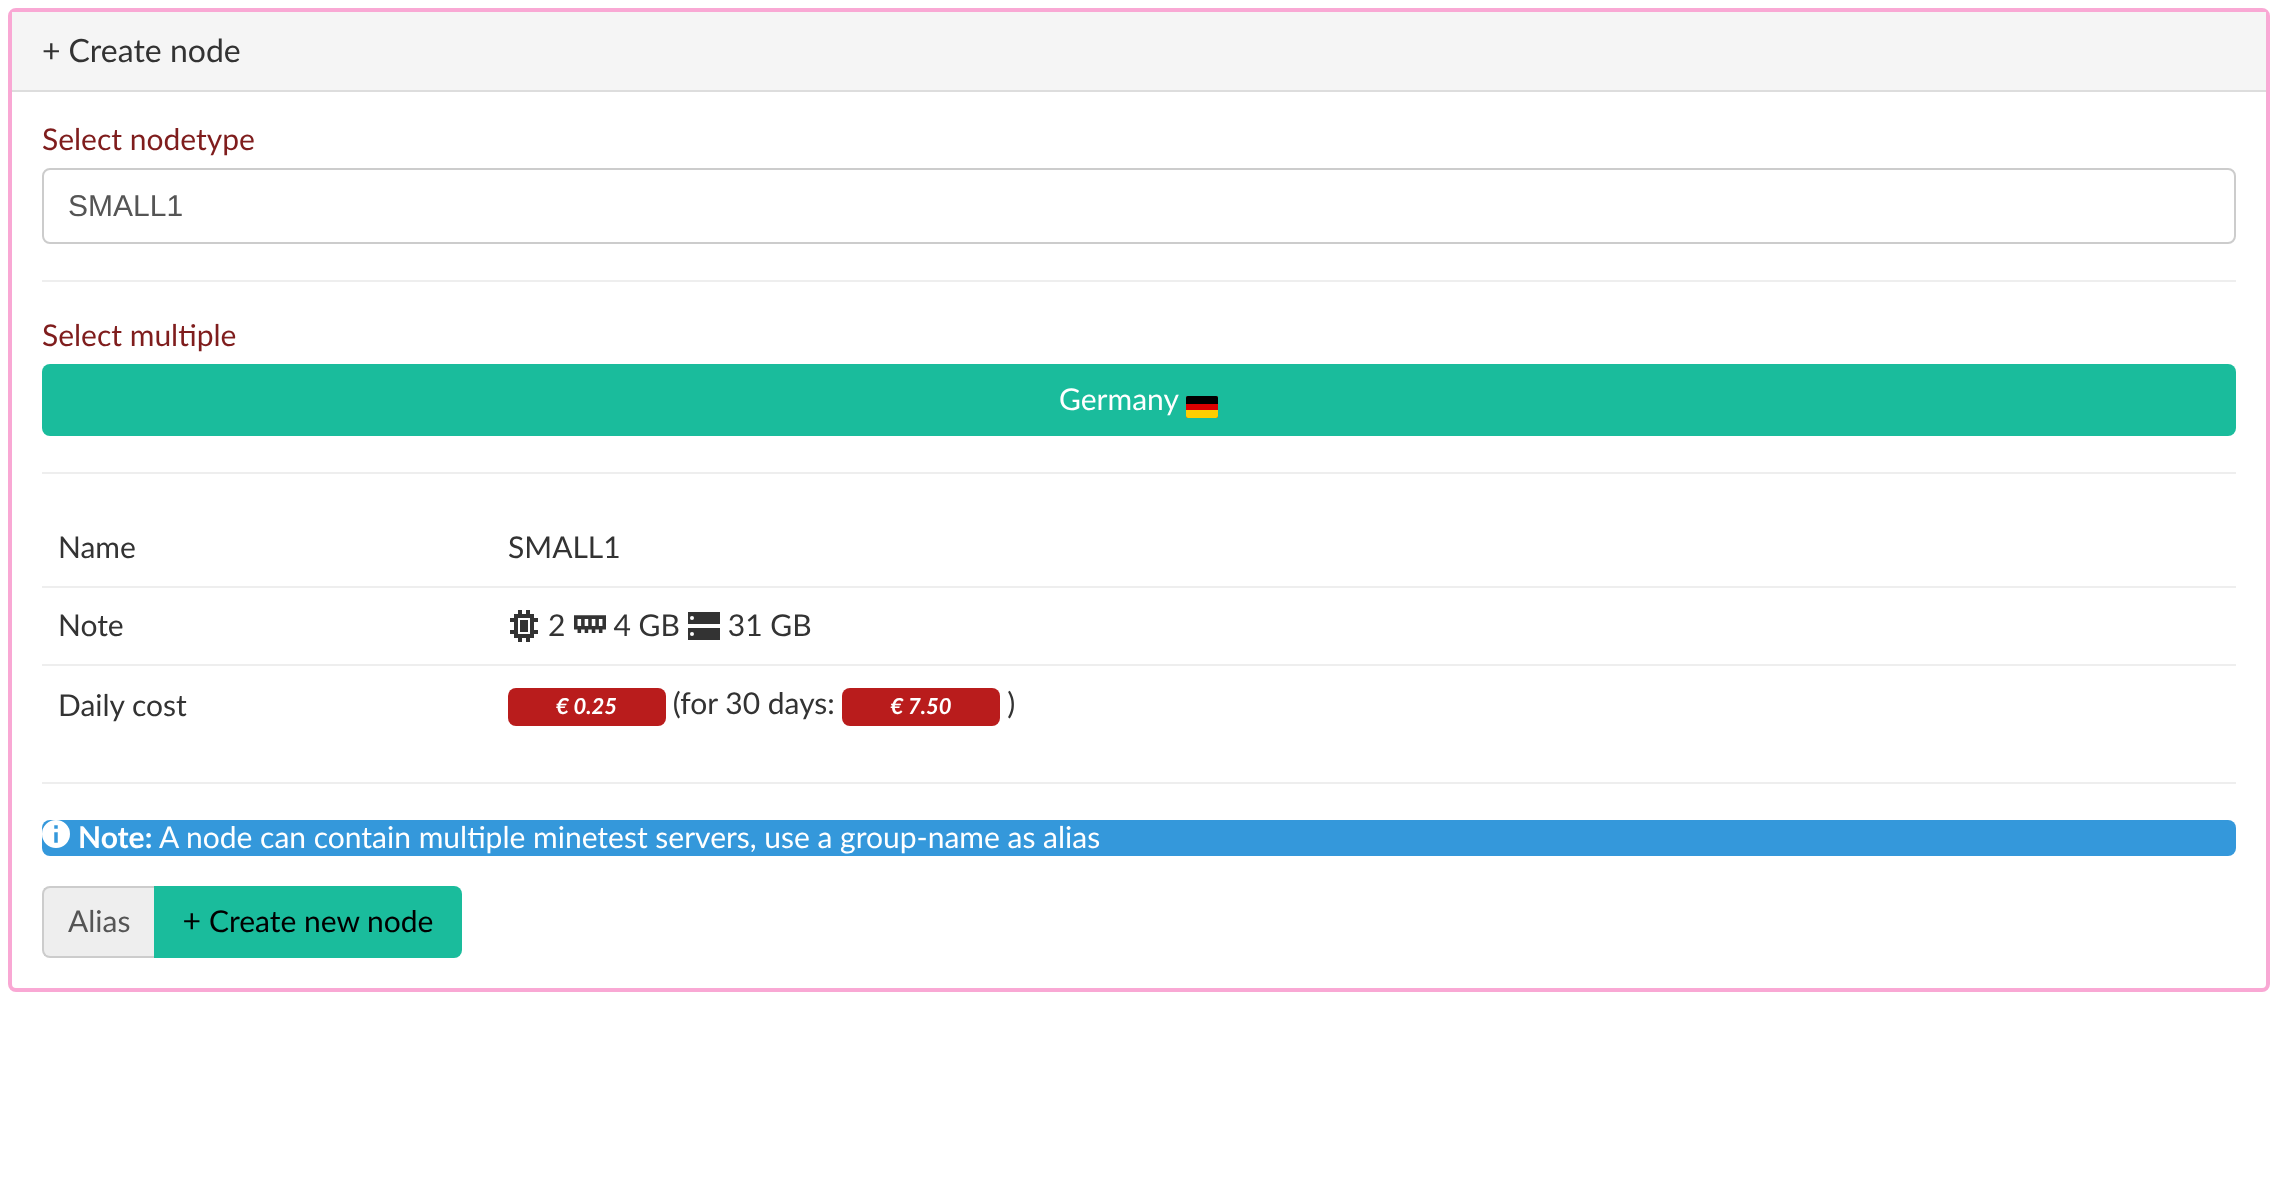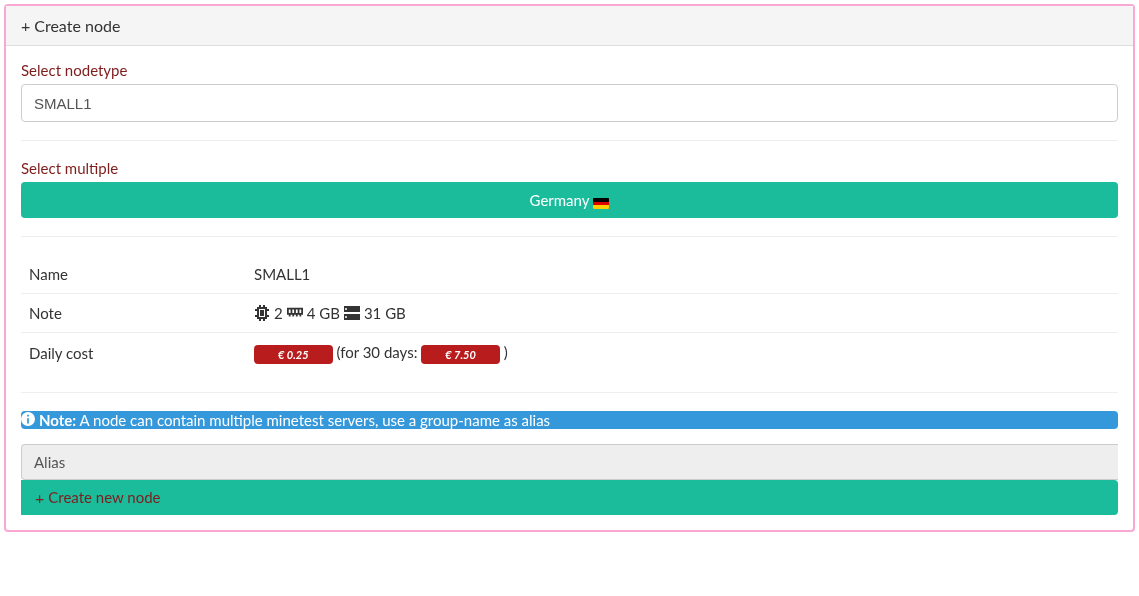--- a/index.html
+++ b/index.html
@@ -109,21 +109,20 @@
       border-radius: 4px;
       font-size: 15px;
       display: flex;
       align-items: center;
       gap: 4px;
     }
     .alert-info b { font-weight: bold; }
     .input-row {
       display: flex;
       margin-top: 15px;
-      flex-direction: column;
     }
     .input-addon {
       background: #eee;
       border: 1px solid #ccc;
       border-right: none;
       border-radius: 4px 0 0 4px;
       padding: 8px 12px;
       font-size: 15px;
       color: #555;
       display: flex;
@@ -134,21 +133,21 @@
       border: 1px solid #ccc;
       border-right: none;
       padding: 8px 12px;
       font-size: 15px;
       font-family: inherit;
       color: #555;
       outline: none;
     }
     .btn-create {
       background: #1abc9c;
-      color: #7f1d1d;
+      color: #000000;
       border: none;
       border-radius: 0 4px 4px 0;
       padding: 8px 14px;
       font-size: 15px;
       font-family: inherit;
       cursor: pointer;
       display: flex;
       align-items: center;
       gap: 4px;
     }

